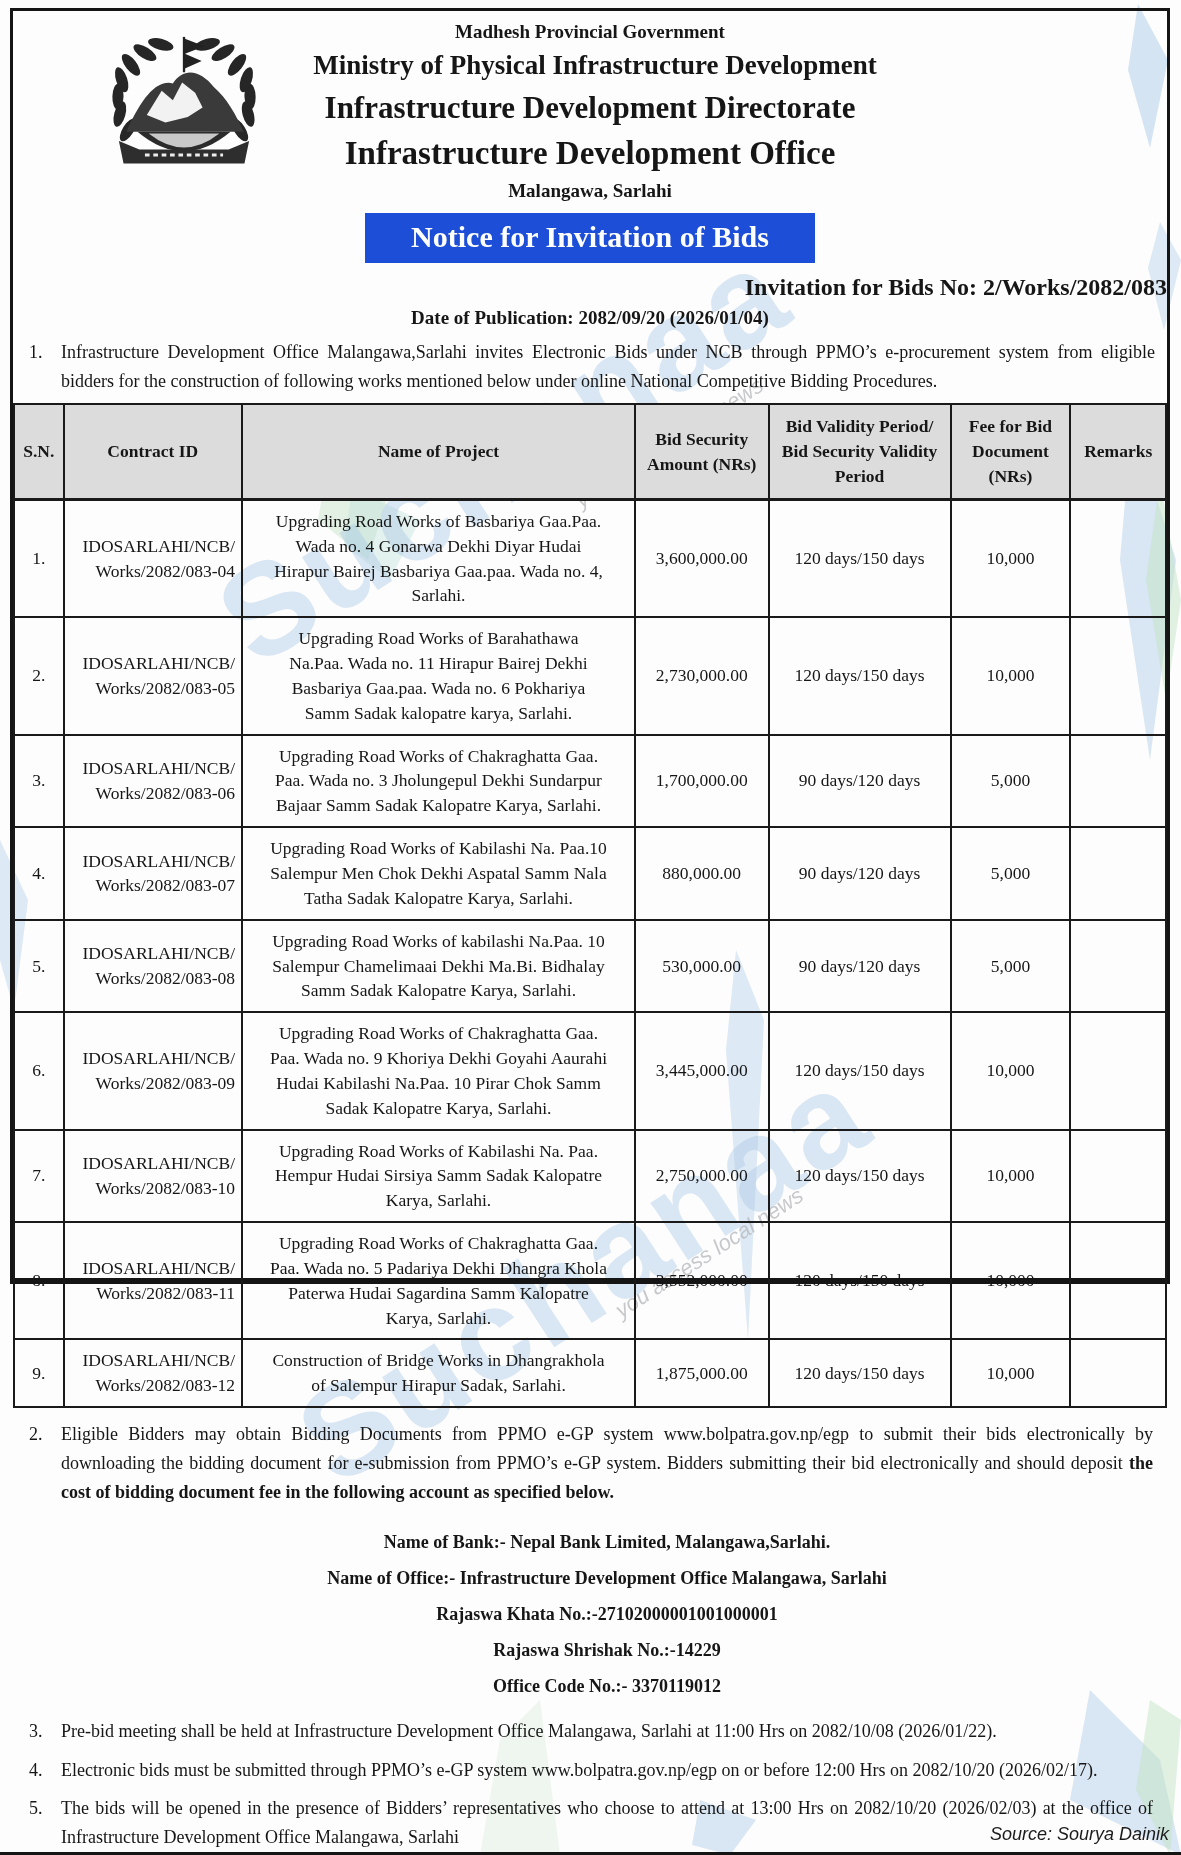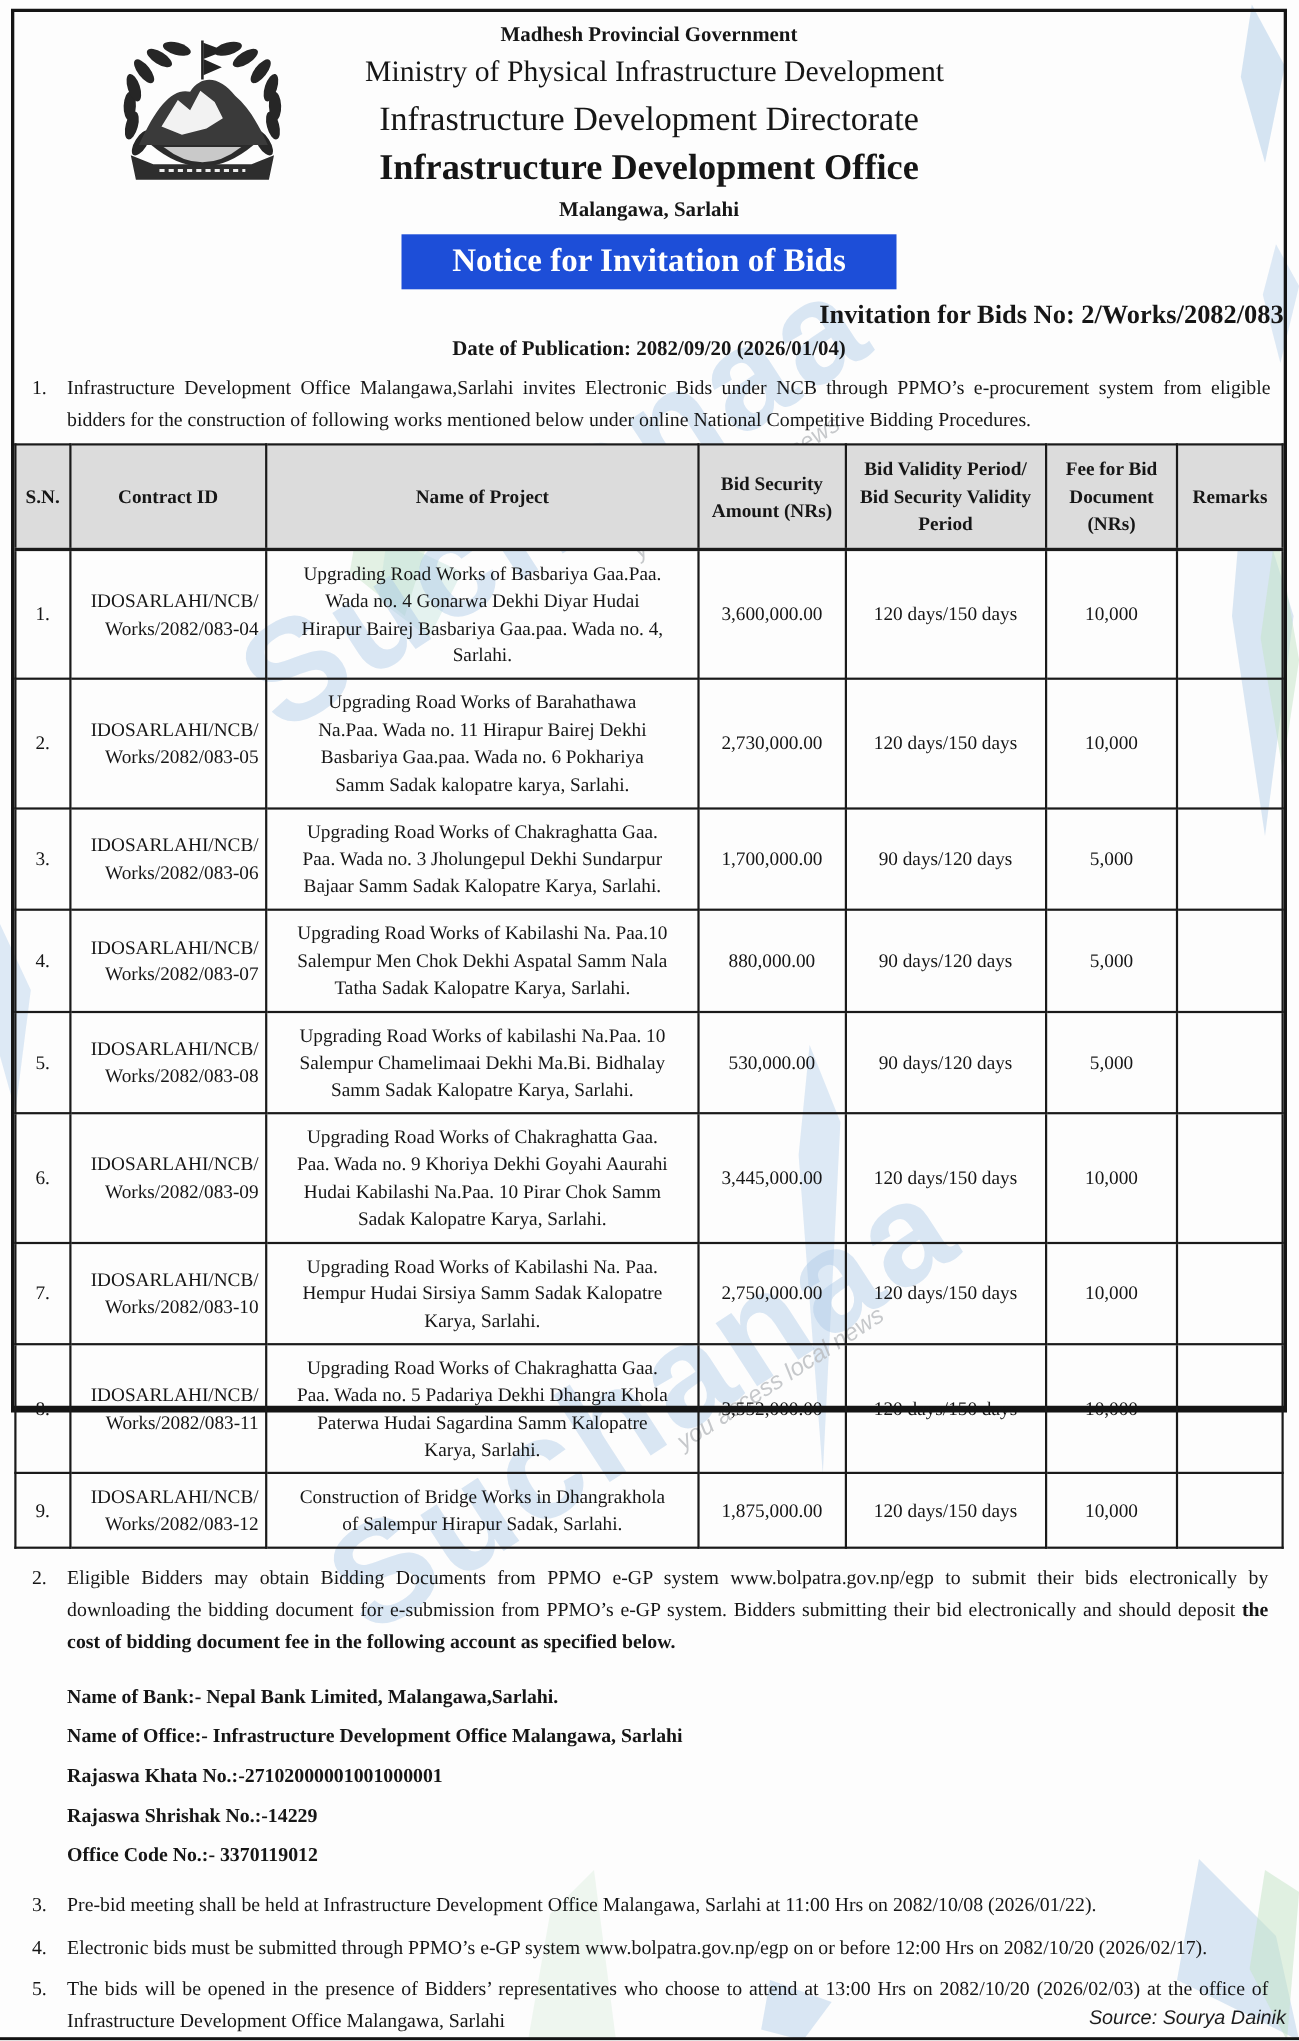--- a/index.html
+++ b/index.html
@@ -35,22 +35,22 @@
   }
   .frame{
     position:absolute;left:10px;top:8px;width:1160px;height:1276px;
     border:3px solid #151515;border-bottom-width:6px;
     box-sizing:border-box;
     z-index:1;
   }
   .center{text-align:center;}
   .hdr{position:relative;padding-top:6px;}
   .h-gov{font-size:19px;font-weight:bold;margin:4px 0 0 0;}
-  .h-ministry{font-size:27px;font-weight:normal;margin:7px 12px 0 0;padding-left:22px;}
-  .h-directorate{font-size:31px;font-weight:normal;margin:9px 0 0 0;}
+  .h-ministry{font-size:27px;font-weight:bold;margin:7px 12px 0 0;padding-left:22px;}
+  .h-directorate{font-size:31px;font-weight:bold;margin:9px 0 0 0;}
   .h-office{font-size:33px;font-weight:bold;margin:9px 0 0 0;}
   .h-loc{font-size:19px;font-weight:bold;margin:8px 0 0 0;}
   .emblem{position:absolute;left:78px;top:20px;}
   .bar-wrap{margin-top:11px;}
   .notice-bar{
     display:inline-block;background:#1d4ed8;color:#ffffff;
     font-size:30px;font-weight:bold;
     padding:7px 46px 9px 46px;
   }
   .inv-no{font-size:24px;font-weight:bold;margin-top:11px;text-align:right;}
@@ -78,21 +78,21 @@
     padding:8px 6px;vertical-align:middle;text-align:center;
     background:transparent;
   }
   table.bids td.proj{padding:8px 26px;}
   table.bids td.cid{white-space:pre-line;text-align:right;}
   .notes{padding:12px 14px 0 16px;font-size:18px;line-height:1.62;}
   .note{display:flex;margin-bottom:9px;}
   .note-num{flex:none;width:32px;}
   .note-body{flex:1;text-align:justify;}
   .note-body .bold{font-weight:bold;}
-  .sublines{font-weight:bold;text-align:left;margin-top:20px;}
+  .sublines{font-weight:bold;text-align:center;margin-top:20px;}
   .sublines div{margin:7px 0;}
   .source-line{
     position:absolute;right:12px;top:1824px;z-index:1;
     font-family:"Liberation Sans", sans-serif;
     font-style:italic;font-size:18px;color:#1c1c1c;
   }
   .bottom-rule{
     position:absolute;left:0;right:0;bottom:0;height:3px;background:#141414;z-index:1;
   }
 </style>

